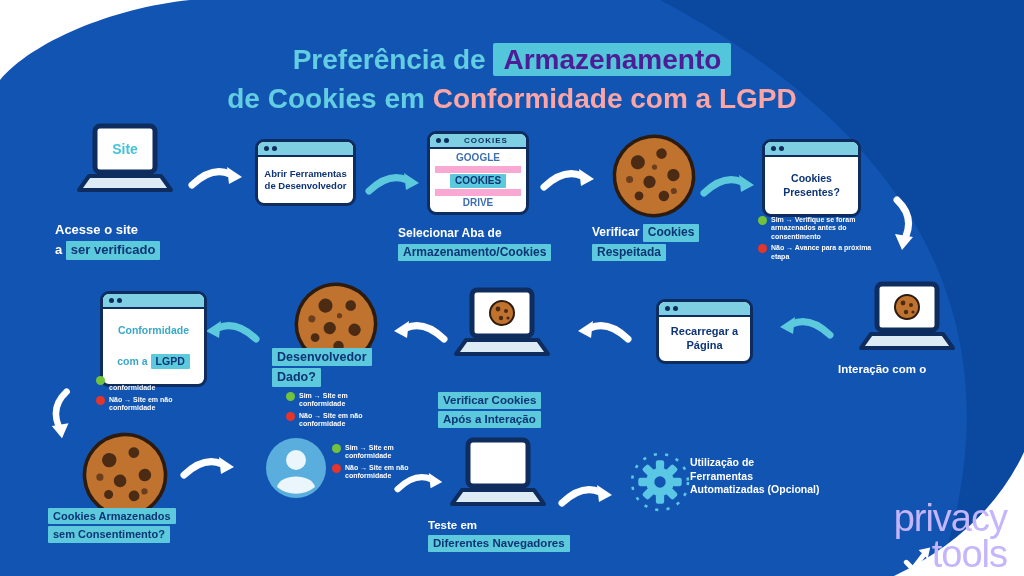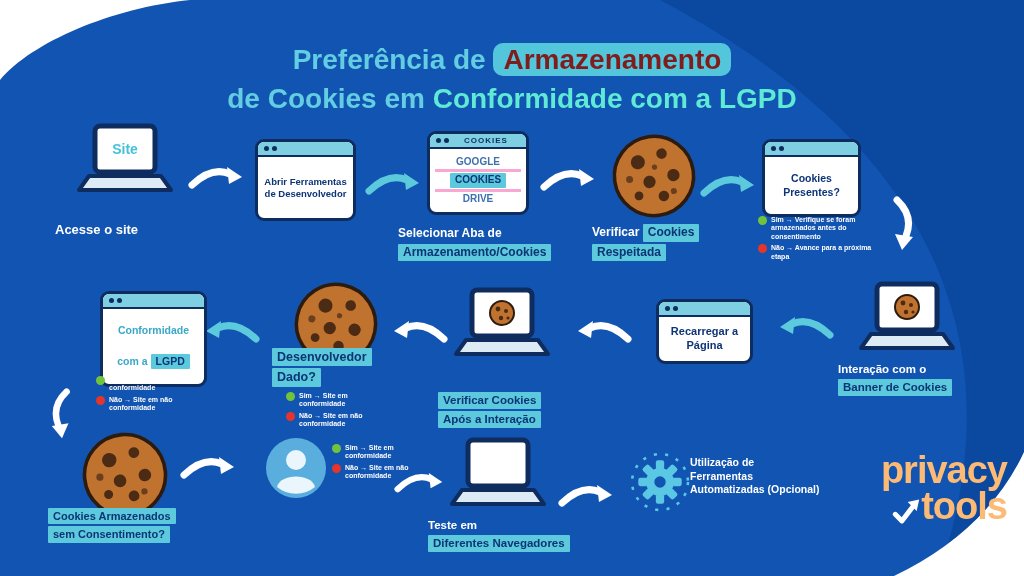--- a/index.html
+++ b/index.html
@@ -3,43 +3,43 @@
 <meta charset="utf-8">
 <style>
   * { margin:0; padding:0; box-sizing:border-box; }
   html,body { width:1024px; height:576px; }
   body { font-family:"Liberation Sans", sans-serif; }
   .stage { position:relative; width:1024px; height:576px; overflow:hidden; background:#1254b2; }
   .bg { position:absolute; left:0; top:0; z-index:0; }
   .abs { position:absolute; z-index:3; }
   .title { position:absolute; top:40px; left:0; width:100%; text-align:center; font-weight:bold;
            color:#63cee2; font-size:28px; line-height:1.4; z-index:4; }
-  .title .big-hl { background:#53c6dc; color:#7f1d1d; padding:1px 10px; border-radius:10px; }
-  .title .white { color:#5eead4; }
+  .title .big-hl { background:#53c6dc; color:#4c1d95; padding:1px 10px; border-radius:2px; }
+  .title .white { color:#fca5a5; }
   .caption { position:absolute; color:#ffffff; font-weight:bold; z-index:4; line-height:1.3; }
   .hl { background:#5cc9dd; color:#0c3576; padding:1px 5px; display:inline-block; border-radius:1px; margin-top:2px; }
   .window { position:absolute; background:#ffffff; border:3px solid #0e2d5e; border-radius:9px;
             overflow:hidden; z-index:3; display:flex; flex-direction:column; }
   .win-bar { height:15px; background:#7ecfe2; border-bottom:2px solid #0e2d5e; display:flex;
              align-items:center; gap:3px; padding:0 6px; flex:0 0 auto; }
   .win-dot { width:5px; height:5px; border-radius:50%; background:#0e2d5e; }
   .win-title { flex:1; text-align:center; font-size:8px; font-weight:bold; color:#0e2d5e; letter-spacing:1px; }
   .win-body { flex:1; display:flex; flex-direction:column; align-items:center; justify-content:center;
               text-align:center; color:#0d3476; font-weight:bold; padding:2px 4px; line-height:1.25; }
-  .tab-row { width:86px; padding:1px 0; border-bottom:3px solid #f9a8d4; color:#3f6fae; font-size:10px; }
+  .tab-row { width:86px; padding:1px 0; border-bottom:7px solid #f9a8d4; color:#3f6fae; font-size:10px; }
   .tab-row:last-child { border-bottom:none; }
   .bullets { position:absolute; z-index:4; display:flex; flex-direction:column; gap:3px; }
   .bullet { display:flex; align-items:flex-start; gap:4px; color:#ffffff; font-size:7px; font-weight:bold;
             text-align:left; line-height:1.2; }
   .b-dot { width:9px; height:9px; border-radius:50%; flex:0 0 9px; }
   .b-green { background:#72c33c; }
   .b-red { background:#e5352b; }
   .arrow { position:absolute; z-index:2; }
   .flip { transform:scaleX(-1); }
-  .logo { position:absolute; z-index:4; color:#fdba74; font-weight:bold; text-align:right; }
+  .logo { position:absolute; z-index:4; color:#c4b5fd; font-weight:normal; text-align:right;margin-top:48px; }
   .logo-line { font-size:38px; line-height:0.95; letter-spacing:-1px; }
   .logo-row { display:flex; justify-content:flex-end; align-items:flex-end; gap:1px; }
 </style>
 </head>
 <body>
 
 <div class="stage">
 
   <svg class="bg" width="1024" height="576" viewBox="0 0 1024 576">
     <rect width="1024" height="576" fill="#1254b2"></rect>
@@ -59,28 +59,30 @@
     </div>
   </div>
 
   <svg class="abs" style="left:73px;top:122px" width="104" height="80" viewBox="0 0 104 80">
     <rect x="22" y="4" width="60" height="46" rx="5" fill="#ffffff" stroke="#0e2d5e" stroke-width="5"></rect>
     <path d="M16 54 L88 54 L98 68 L6 68 Z" fill="#dcebf4" stroke="#0e2d5e" stroke-width="4" stroke-linejoin="round"></path>
     <text x="52" y="32" text-anchor="middle" font-size="14" font-weight="bold" fill="#45c2da">Site</text>
   </svg>
   <div class="caption" style="left:55px;top:222px;width:145px;font-size:13px">
     <div><span>Acesse o site</span></div>
+    <div><span>a</span>
+         <span class="hl">ser verificado</span></div>
   </div>
 
   <svg class="arrow" style="left:188px;top:160px;color:#ffffff" width="56" height="34" viewBox="0 0 56 34">
     <path d="M4 25 Q24 6 42 14" fill="none" stroke="currentColor" stroke-width="7" stroke-linecap="round"></path>
     <polygon points="54,17 39,7 41,24" fill="currentColor"></polygon>
   </svg>
 
-  <div class="window" style="left:255px;top:139px;width:101px;height:82px">
+  <div class="window" style="left:255px;top:139px;width:101px;height:67px">
     <div class="win-bar">
       <span class="win-dot"></span>
       <span class="win-dot"></span>
     </div>
     <div class="win-body" style="font-size:9.5px">Abrir Ferramentas de Desenvolvedor</div>
   </div>
 
   <svg class="arrow" style="left:365px;top:166px;color:#5cc9dd" width="56" height="34" viewBox="0 0 56 34">
     <path d="M4 25 Q24 6 42 14" fill="none" stroke="currentColor" stroke-width="7" stroke-linecap="round"></path>
     <polygon points="54,17 39,7 41,24" fill="currentColor"></polygon>
@@ -160,21 +162,20 @@
     <g transform="translate(52,27)">
       <circle r="12" fill="#c0722f" stroke="#2d1b0e" stroke-width="2"></circle>
       <circle cx="-4" cy="-4" r="2.4" fill="#4c2b15"></circle>
         <circle cx="4" cy="-2" r="2" fill="#4c2b15"></circle>
       <circle cx="-1" cy="5" r="2.2" fill="#4c2b15"></circle>
         <circle cx="6" cy="5" r="1.6" fill="#4c2b15"></circle>
     </g>
   </svg>
   <div class="caption" style="left:838px;top:362px;width:136px;font-size:11.5px">
     <div><span>Interação com o</span></div>
-    <div><span class="hl">Banner de Cookies</span></div>
   </div>
 
   <svg class="arrow flip" style="left:778px;top:310px;color:#5cc9dd" width="56" height="34" viewBox="0 0 56 34">
     <path d="M4 25 Q24 6 42 14" fill="none" stroke="currentColor" stroke-width="7" stroke-linecap="round"></path>
     <polygon points="54,17 39,7 41,24" fill="currentColor"></polygon>
   </svg>
 
   <div class="window" style="left:656px;top:299px;width:97px;height:65px">
     <div class="win-bar">
       <span class="win-dot"></span>

